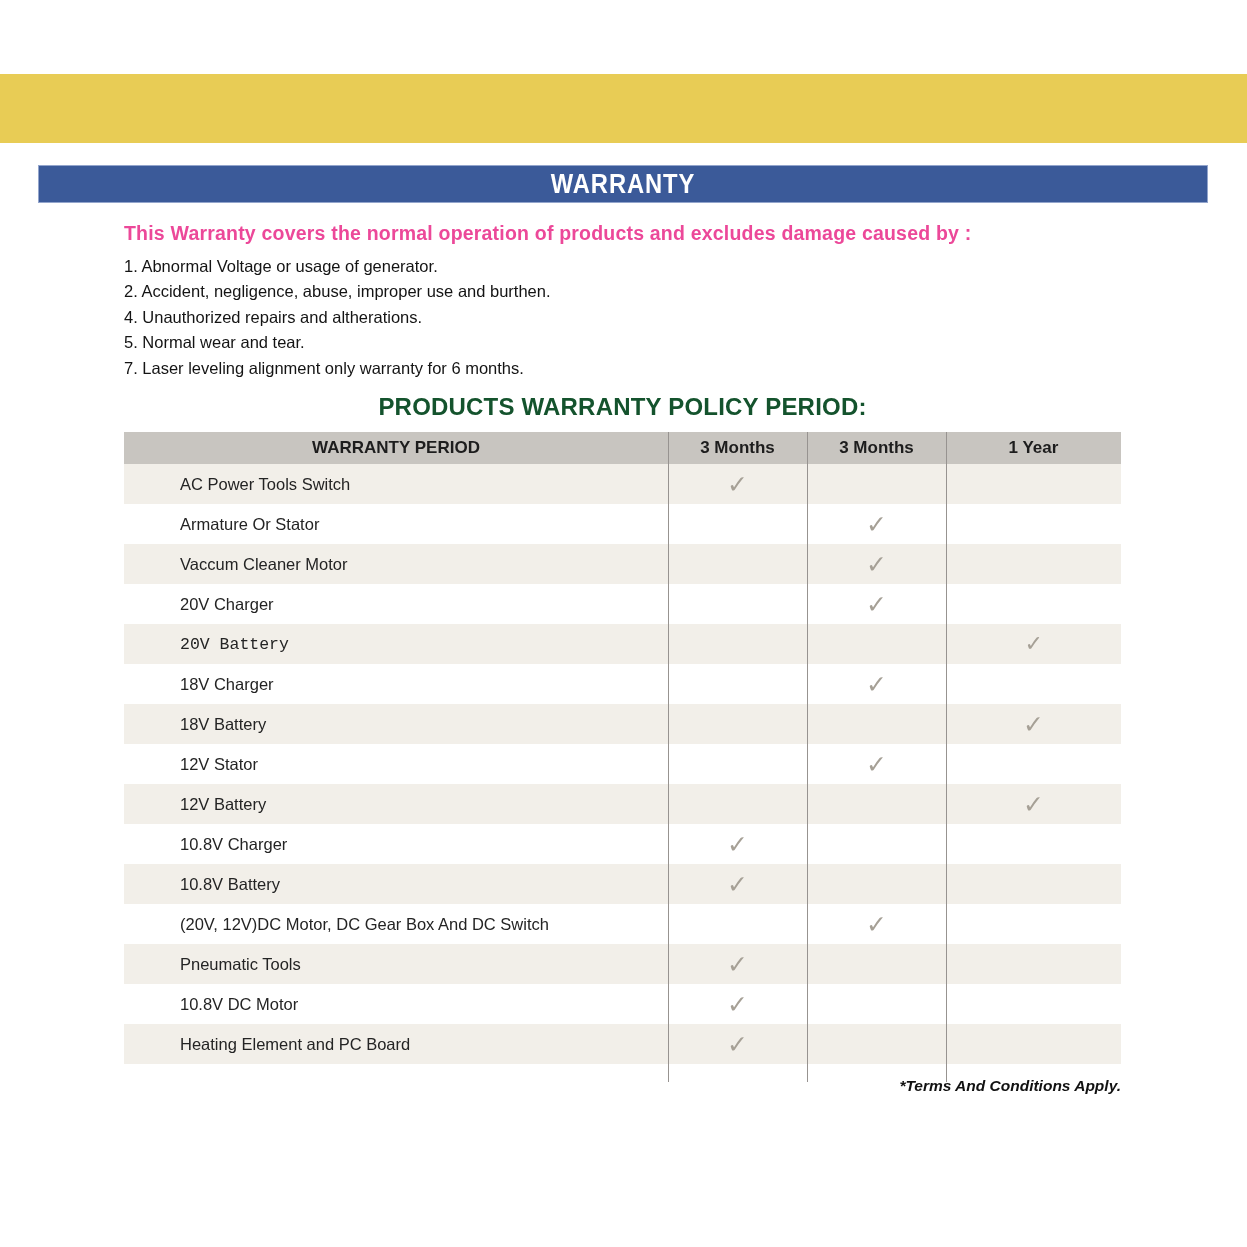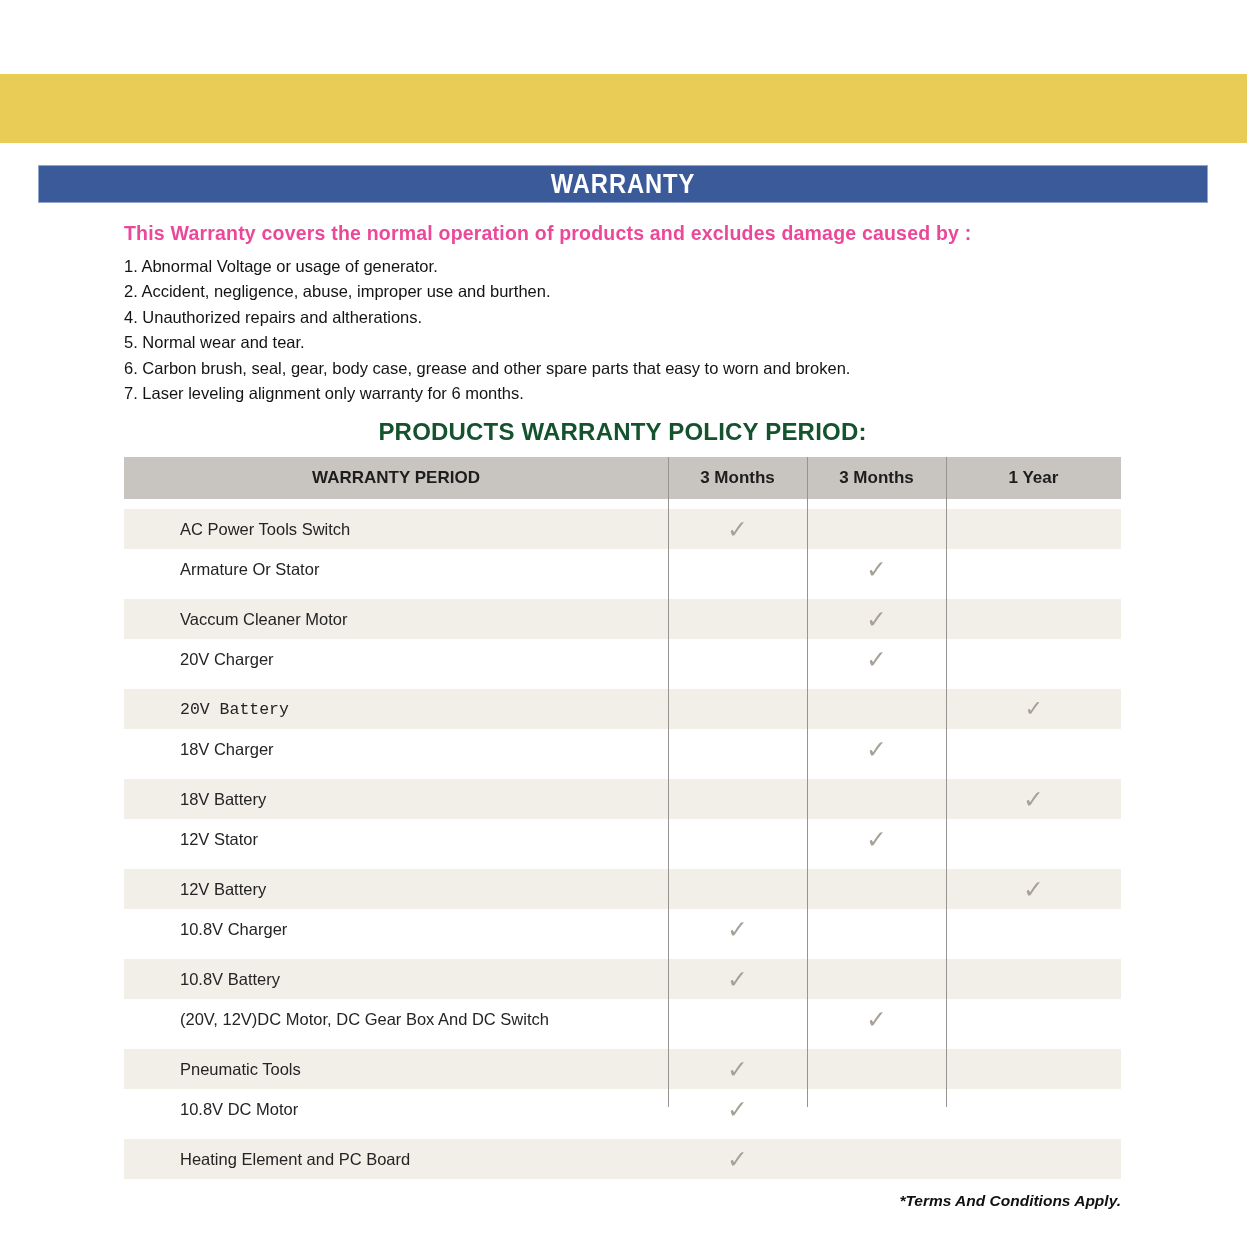--- a/index.html
+++ b/index.html
@@ -70,39 +70,39 @@
 
   .policy-table {
     margin-top: 11px;
     position: relative;
     width: 997px;
   }
 
   .t-header {
     display: grid;
     grid-template-columns: 544px 139px 139px 175px;
-    height: 42px;
+    height: 32px;
     background: #c8c5c0;
     align-items: center;
   }
   .t-header .h-cell {
     text-align: center;
     font-size: 17px;
     font-weight: bold;
     color: #1d1d1d;
   }
 
   .t-row {
     display: grid;
     grid-template-columns: 544px 139px 139px 175px;
     height: 40px;
     align-items: center;
     background: #ffffff;
   }
-  .t-row.stripe { background: #f2efe9; margin-top: 10px; }
+  .t-row.stripe { background: #f2efe9; }
   .t-row .p-name {
     padding-left: 56px;
     font-size: 16.5px;
     color: #242424;
   }
   .t-row .c-cell {
     text-align: center;
     height: 100%;
     display: flex;
     align-items: center;
@@ -147,21 +147,20 @@
 
 <div class="content">
 
   <div class="intro-heading">This Warranty covers the normal operation of products and excludes damage caused by :</div>
 
   <div class="exclusions" id="exclusions">
       <div class="excl-line">1. Abnormal Voltage or usage of generator.</div>
       <div class="excl-line">2. Accident, negligence, abuse, improper use and burthen.</div>
       <div class="excl-line">4. Unauthorized repairs and altherations.</div>
       <div class="excl-line">5. Normal wear and tear.</div>
-      <div class="excl-line">6. Carbon brush, seal, gear, body case, grease and other spare parts that easy to worn and broken.</div>
       <div class="excl-line">7. Laser leveling alignment only warranty for 6 months.</div>
     </div>
 
   <div class="table-title">PRODUCTS WARRANTY POLICY PERIOD:</div>
 
   <div class="policy-table">
     <div class="t-header" style="background: rgb(200, 197, 192);">
       <div class="h-cell">WARRANTY PERIOD</div>
       <div class="h-cell">3 Months</div>
       <div class="h-cell">3 Months</div>

